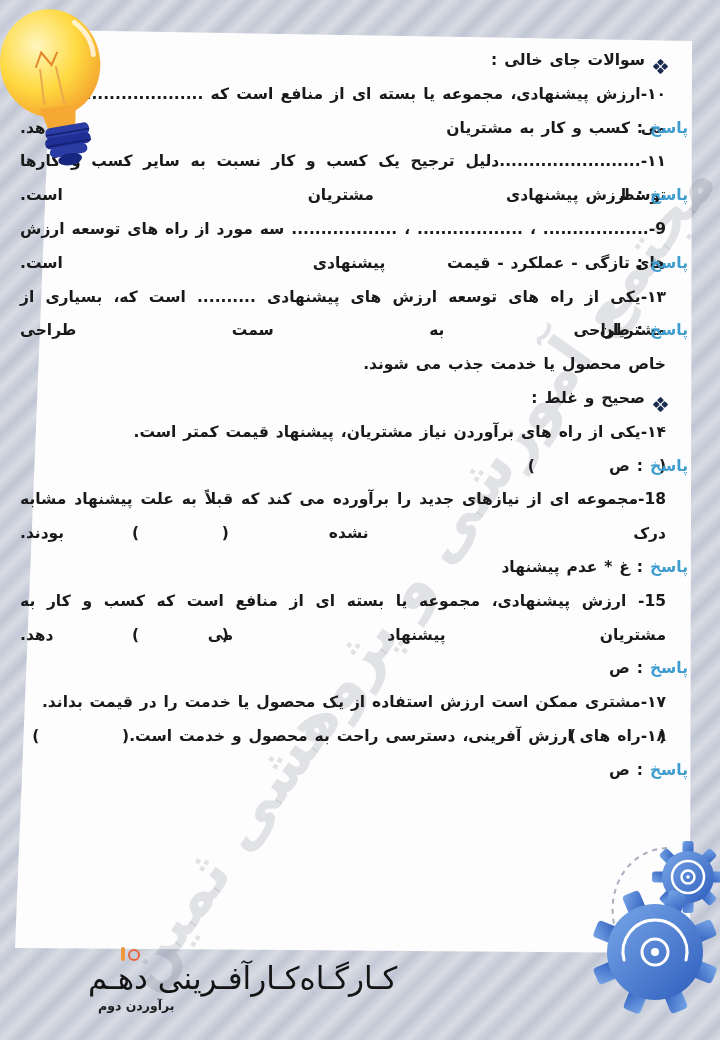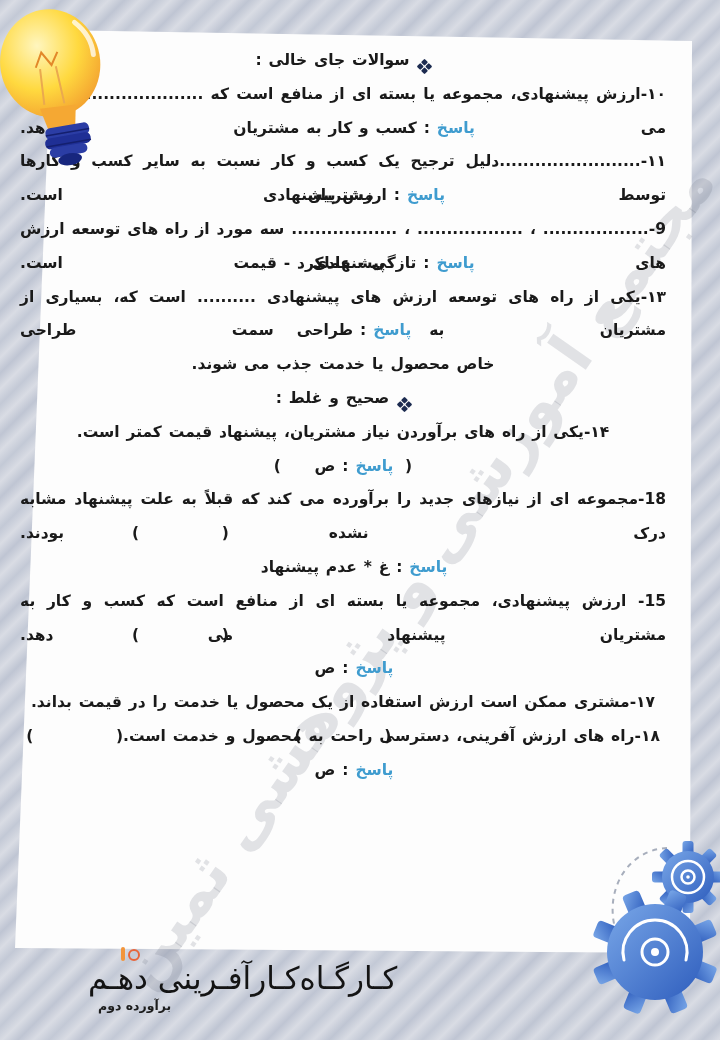--- a/index.html
+++ b/index.html
@@ -14,21 +14,21 @@
     clip-path:polygon(52px 30px, 692px 41px, 690px 953px, 15px 948px);
     filter:drop-shadow(0 3px 5px rgba(60,65,90,.35));}
   #watermark{position:absolute;top:148px;right:50px;transform-origin:top right;
     transform:rotate(-55deg);white-space:nowrap;direction:rtl;
     font-size:62px;font-weight:bold;letter-spacing:2px;
     color:rgba(90,95,110,.17);pointer-events:none;z-index:3;}
   #lines{position:absolute;left:20px;top:44px;width:646px;direction:rtl;z-index:4;}
   .line{height:33.8px;line-height:33.8px;font-size:15.5px;font-weight:bold;
     color:var(--text_dark);word-spacing:1.5px;}
   .line.qs,.line.stretch{text-align:justify;text-align-last:justify;}
-  .line.q,.line.cont,.line.header,.line.answer{text-align:center;}
+  .line.q,.line.cont,.line.header,.line.answer{text-align:right;}
   .line.answer{margin-right:-22px;}
   .line.paren{direction:ltr;text-align:left;padding-left:112px;}
   .ans-label{color:var(--accent_blue);}
   .bullet{display:inline-grid;grid-template-columns:5px 5px;gap:1px;
     transform:rotate(45deg);margin-left:10px;vertical-align:-1px;}
   .bullet i{width:5px;height:5px;background:var(--bullet_navy);border-radius:1px;}
   #bulb{position:absolute;left:-8px;top:0px;z-index:6;transform:rotate(-10deg);}
   #gears{position:absolute;right:-5px;bottom:0px;z-index:6;}
   #logo{position:absolute;left:88px;top:960px;z-index:6;direction:rtl;width:320px;}
   .logo-title{font-size:31px;font-weight:normal;color:#141414;letter-spacing:0px;
@@ -150,15 +150,15 @@
     </g>
   </svg>
 
   <div id="logo">
     <div class="logo-title">
       <span>کـارگـاه‌کـارآفـرینی </span><span class="logo-dah"><span>دهـم</span><span class="logo-mark">
             <i class="bar"></i>
             <i class="ring"></i>
           </span></span>
     </div>
-    <div class="logo-sub">برآورده دوم</div>
+    <div class="logo-sub">برآوردن دوم</div>
   </div>
 </div>
 
 </body></html>

